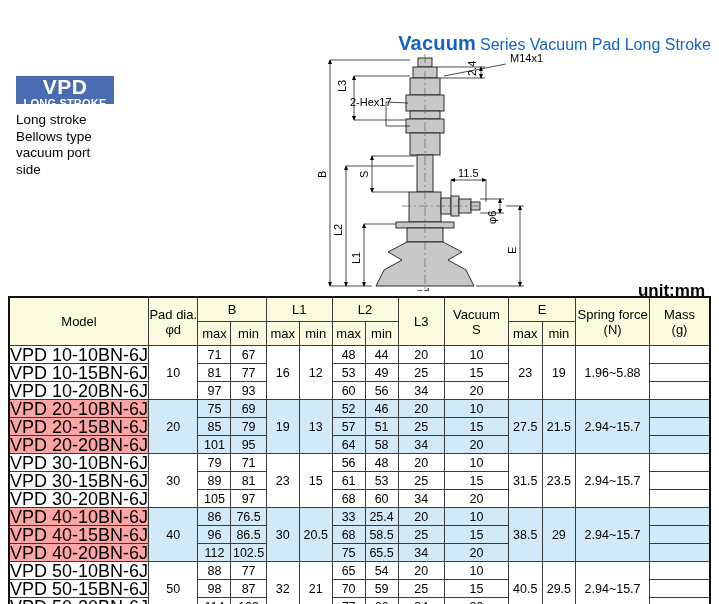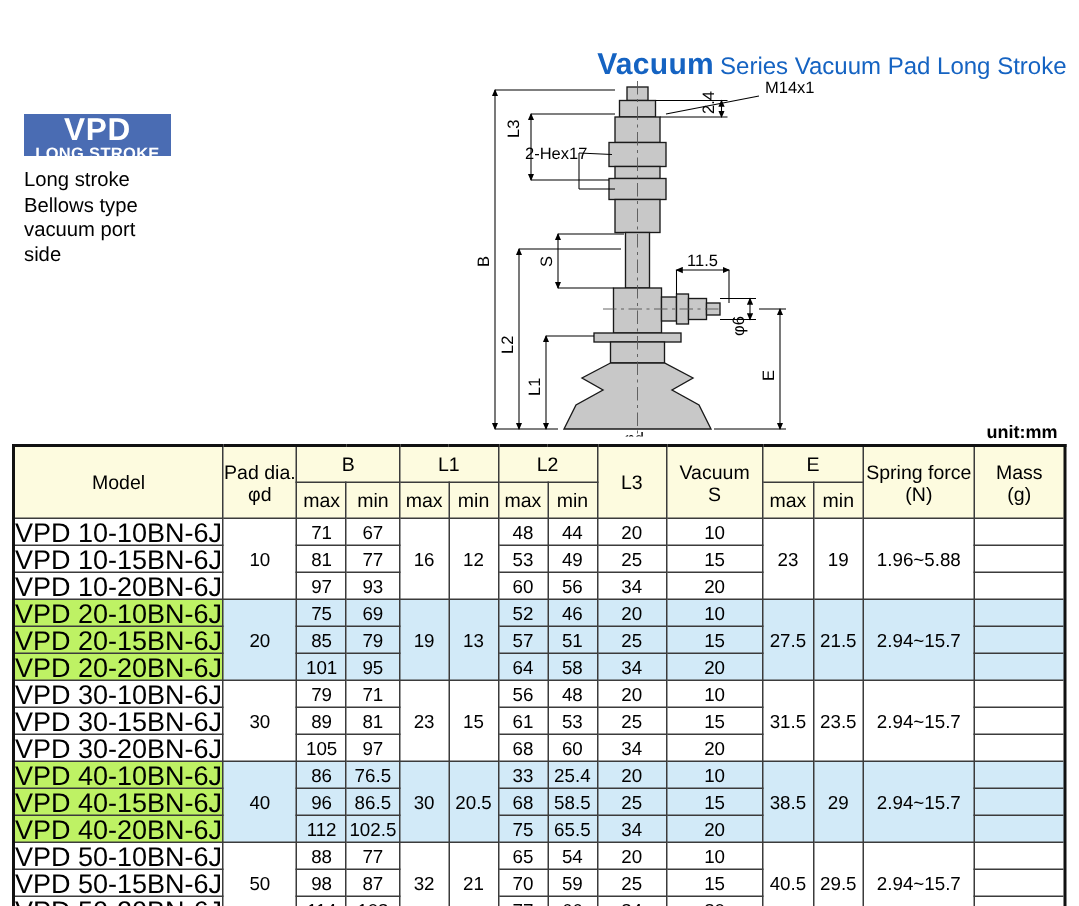--- a/index.html
+++ b/index.html
@@ -43,21 +43,21 @@
     font-size:13.5px;line-height:16.5px;color:#000;width:130px;
   }
   
   .drawing{
     position:absolute;left:310px;top:46px;width:240px;height:245px;
   }
   .drawing svg{display:block;}
   
   .unit{
     position:absolute;right:14px;top:281px;
-    font-size:12px;font-weight:bold;color:#000;
+    font-size:17px;font-weight:bold;color:#000;
   }
   
   table.spec{
     position:absolute;left:8px;top:296px;
     border-collapse:collapse;
     width:703px;
     font-size:12.5px;
     background:#fff;
   }
   table.spec td, table.spec th{
@@ -77,21 +77,21 @@
   .thick-r{border-right:2px solid #111 !important;}
   .thick-t{border-top:2px solid #111 !important;}
   .thick-b{border-bottom:2px solid #111 !important;}
   .model-cell{
     text-align:left;padding-left:5px;
     background:#eceae5;
     font-size:18px;
     white-space:nowrap;
   }
   tr.blue td{background:#d2eaf8;}
-  tr.blue td.model-cell{background:#bef264;}
+  tr.blue td.model-cell{background:#fca5a5;}
   tr.white td{background:#ffffff;}
   td.grp{vertical-align:middle;}
   .c-model{width:110px;}
   .c-pad{width:62px;}
   .c-mm{width:36px;}
   .c-l3{width:62px;}
   .c-stroke{width:72px;}
   .c-e{width:37px;}
   .c-spring{width:82px;}
   .c-mass{width:74px;}

